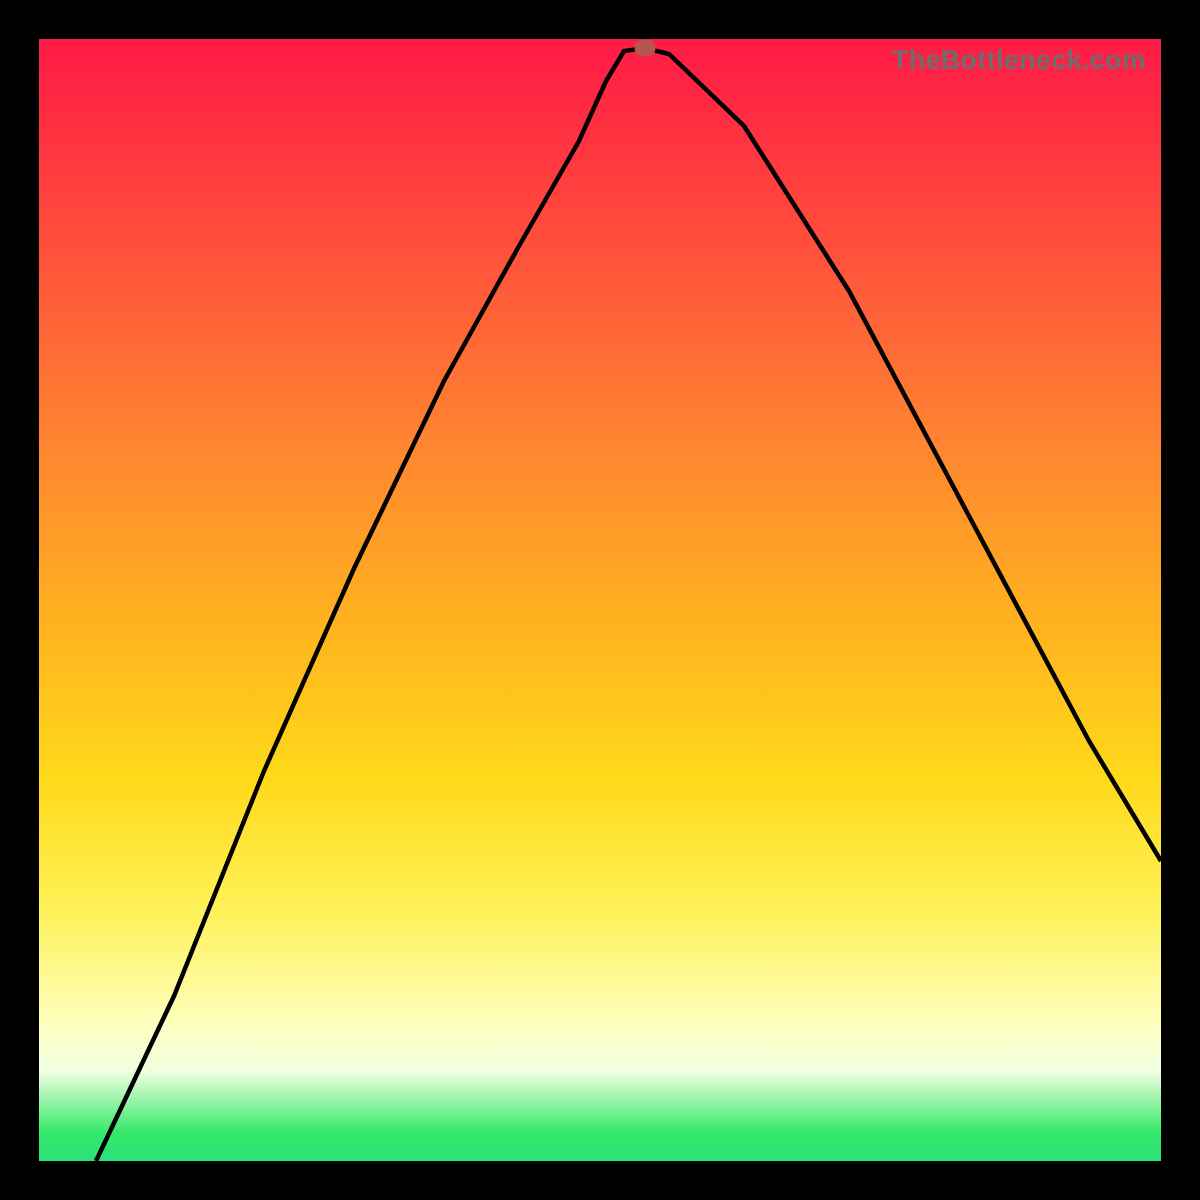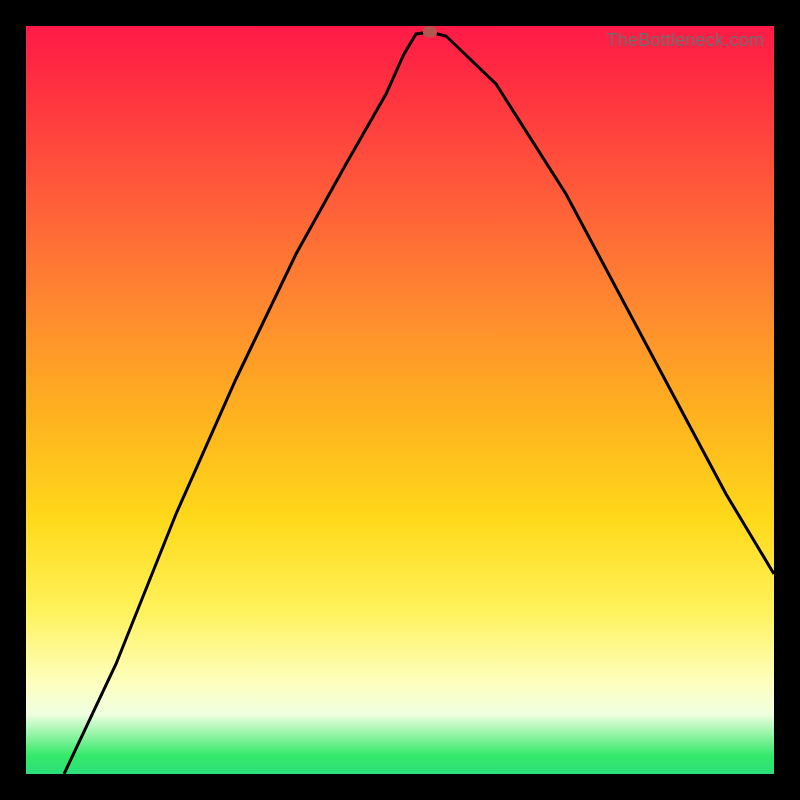--- a/index.html
+++ b/index.html
@@ -38,21 +38,21 @@
       #35e96a 97.5%,
       #2be07a 100%
     );
   }
   .watermark {
     position: absolute;
     top: 4px;
     right: 10px;
     color: #6e6e6e;
     font-size: 18px;
-    font-weight: 400;
+    font-weight: 700;
     letter-spacing: 0.2px;
     user-select: none;
   }
   svg.curve {
     position: absolute;
     left: 0;
     top: 0;
     width: 748px;
     height: 748px;
     overflow: visible;

